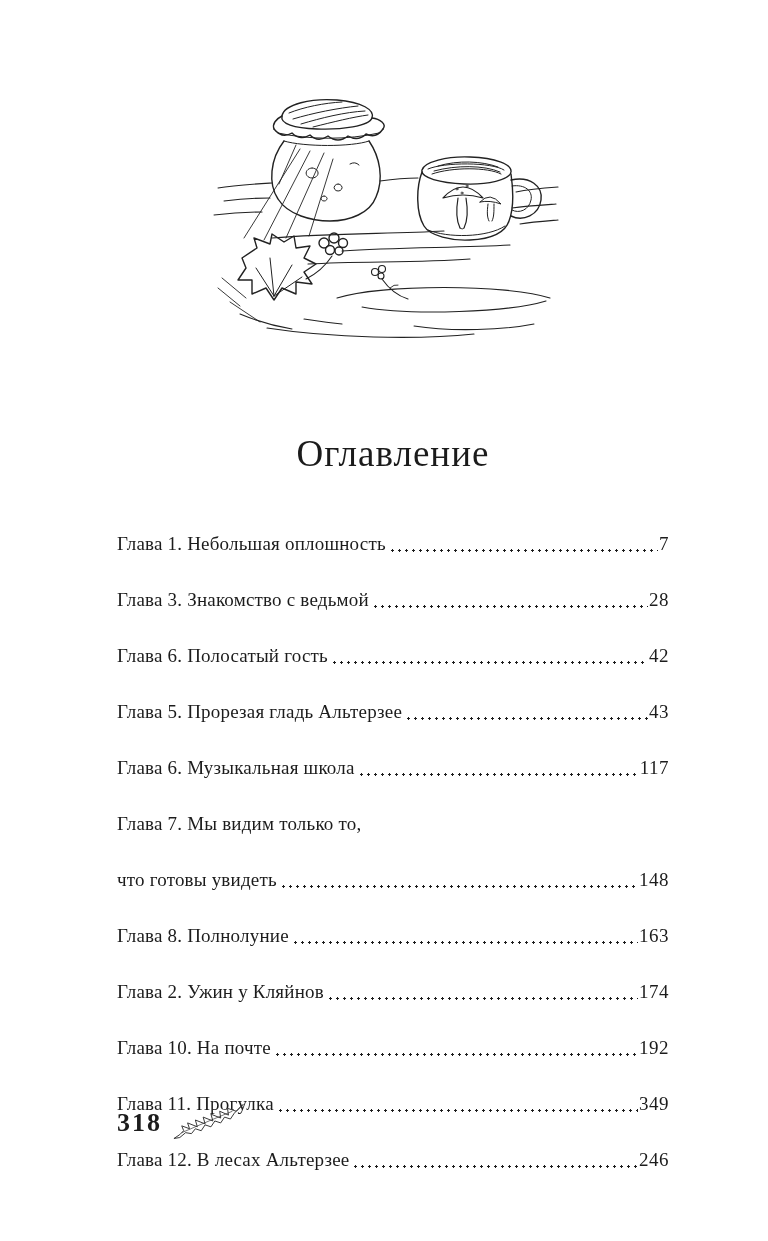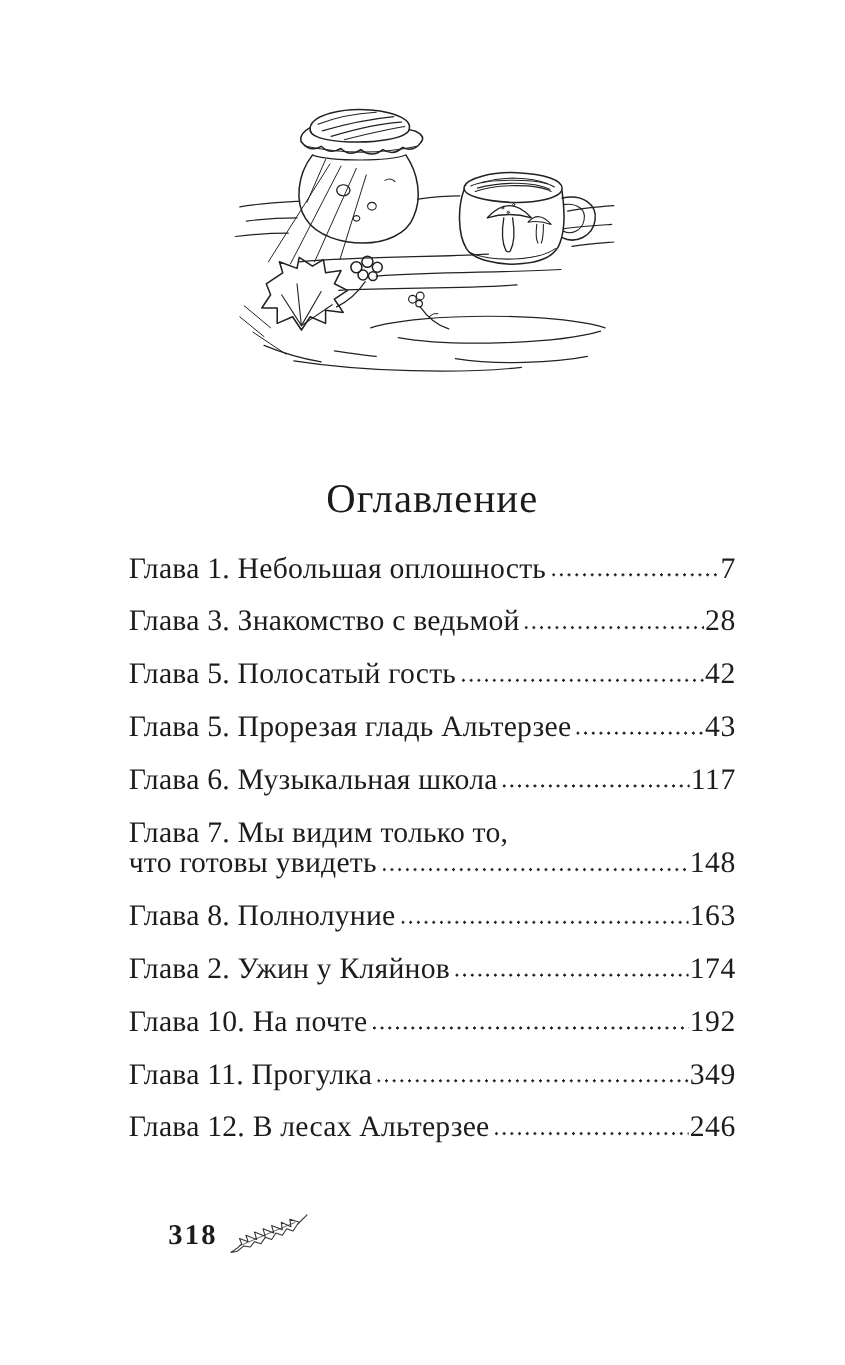--- a/index.html
+++ b/index.html
@@ -31,23 +31,24 @@
     color: #1b1b1b;
   }
   .toc-list {
     position: absolute;
     top: 502px; left: 117px; width: 552px;
   }
   .toc-entry { margin-bottom: 20px; }
   .toc-line {
     display: flex;
     align-items: center;
-    font-size: 27px;
+    font-size: 19px;
     line-height: 28px;
     white-space: nowrap;
+    margin-top: 28px;
   }
   .toc-label { letter-spacing: 0.2px; }
   .toc-dots {
     flex: 1 1 auto;
     align-self: flex-end;
     height: 3px;
     margin: 0 1px 6px 5px;
     background-image: radial-gradient(circle 1.3px at 1.5px 1.5px, #1c1c1c 97%, transparent);
     background-size: 7px 3px;
     background-repeat: repeat-x;
@@ -57,21 +58,20 @@
     position: absolute;
     left: 117px; top: 1105px;
     display: flex;
     align-items: center;
   }
   .footer-page-number {
     font-size: 26px;
     font-weight: 700;
     letter-spacing: 2px;
     line-height: 36px;
-    margin-left: 36px;
   }
   .footer-leaf {
     margin-left: 10px;
     margin-top: -6px;
   }
 </style>
 </head>
 <body>
 
 <div class="page">
@@ -180,21 +180,21 @@
       </div>
       <div class="toc-entry">
         <div class="toc-line">
           <span class="toc-label">Глава 3. Знакомство с ведьмой</span>
           <span class="toc-dots"></span>
           <span class="toc-page">28</span>
         </div>
       </div>
       <div class="toc-entry">
         <div class="toc-line">
-          <span class="toc-label">Глава 5. Полосатый гость</span>
+          <span class="toc-label">Глава 6. Полосатый гость</span>
           <span class="toc-dots"></span>
           <span class="toc-page">42</span>
         </div>
       </div>
       <div class="toc-entry">
         <div class="toc-line">
           <span class="toc-label">Глава 5. Прорезая гладь Альтерзее</span>
           <span class="toc-dots"></span>
           <span class="toc-page">43</span>
         </div>

